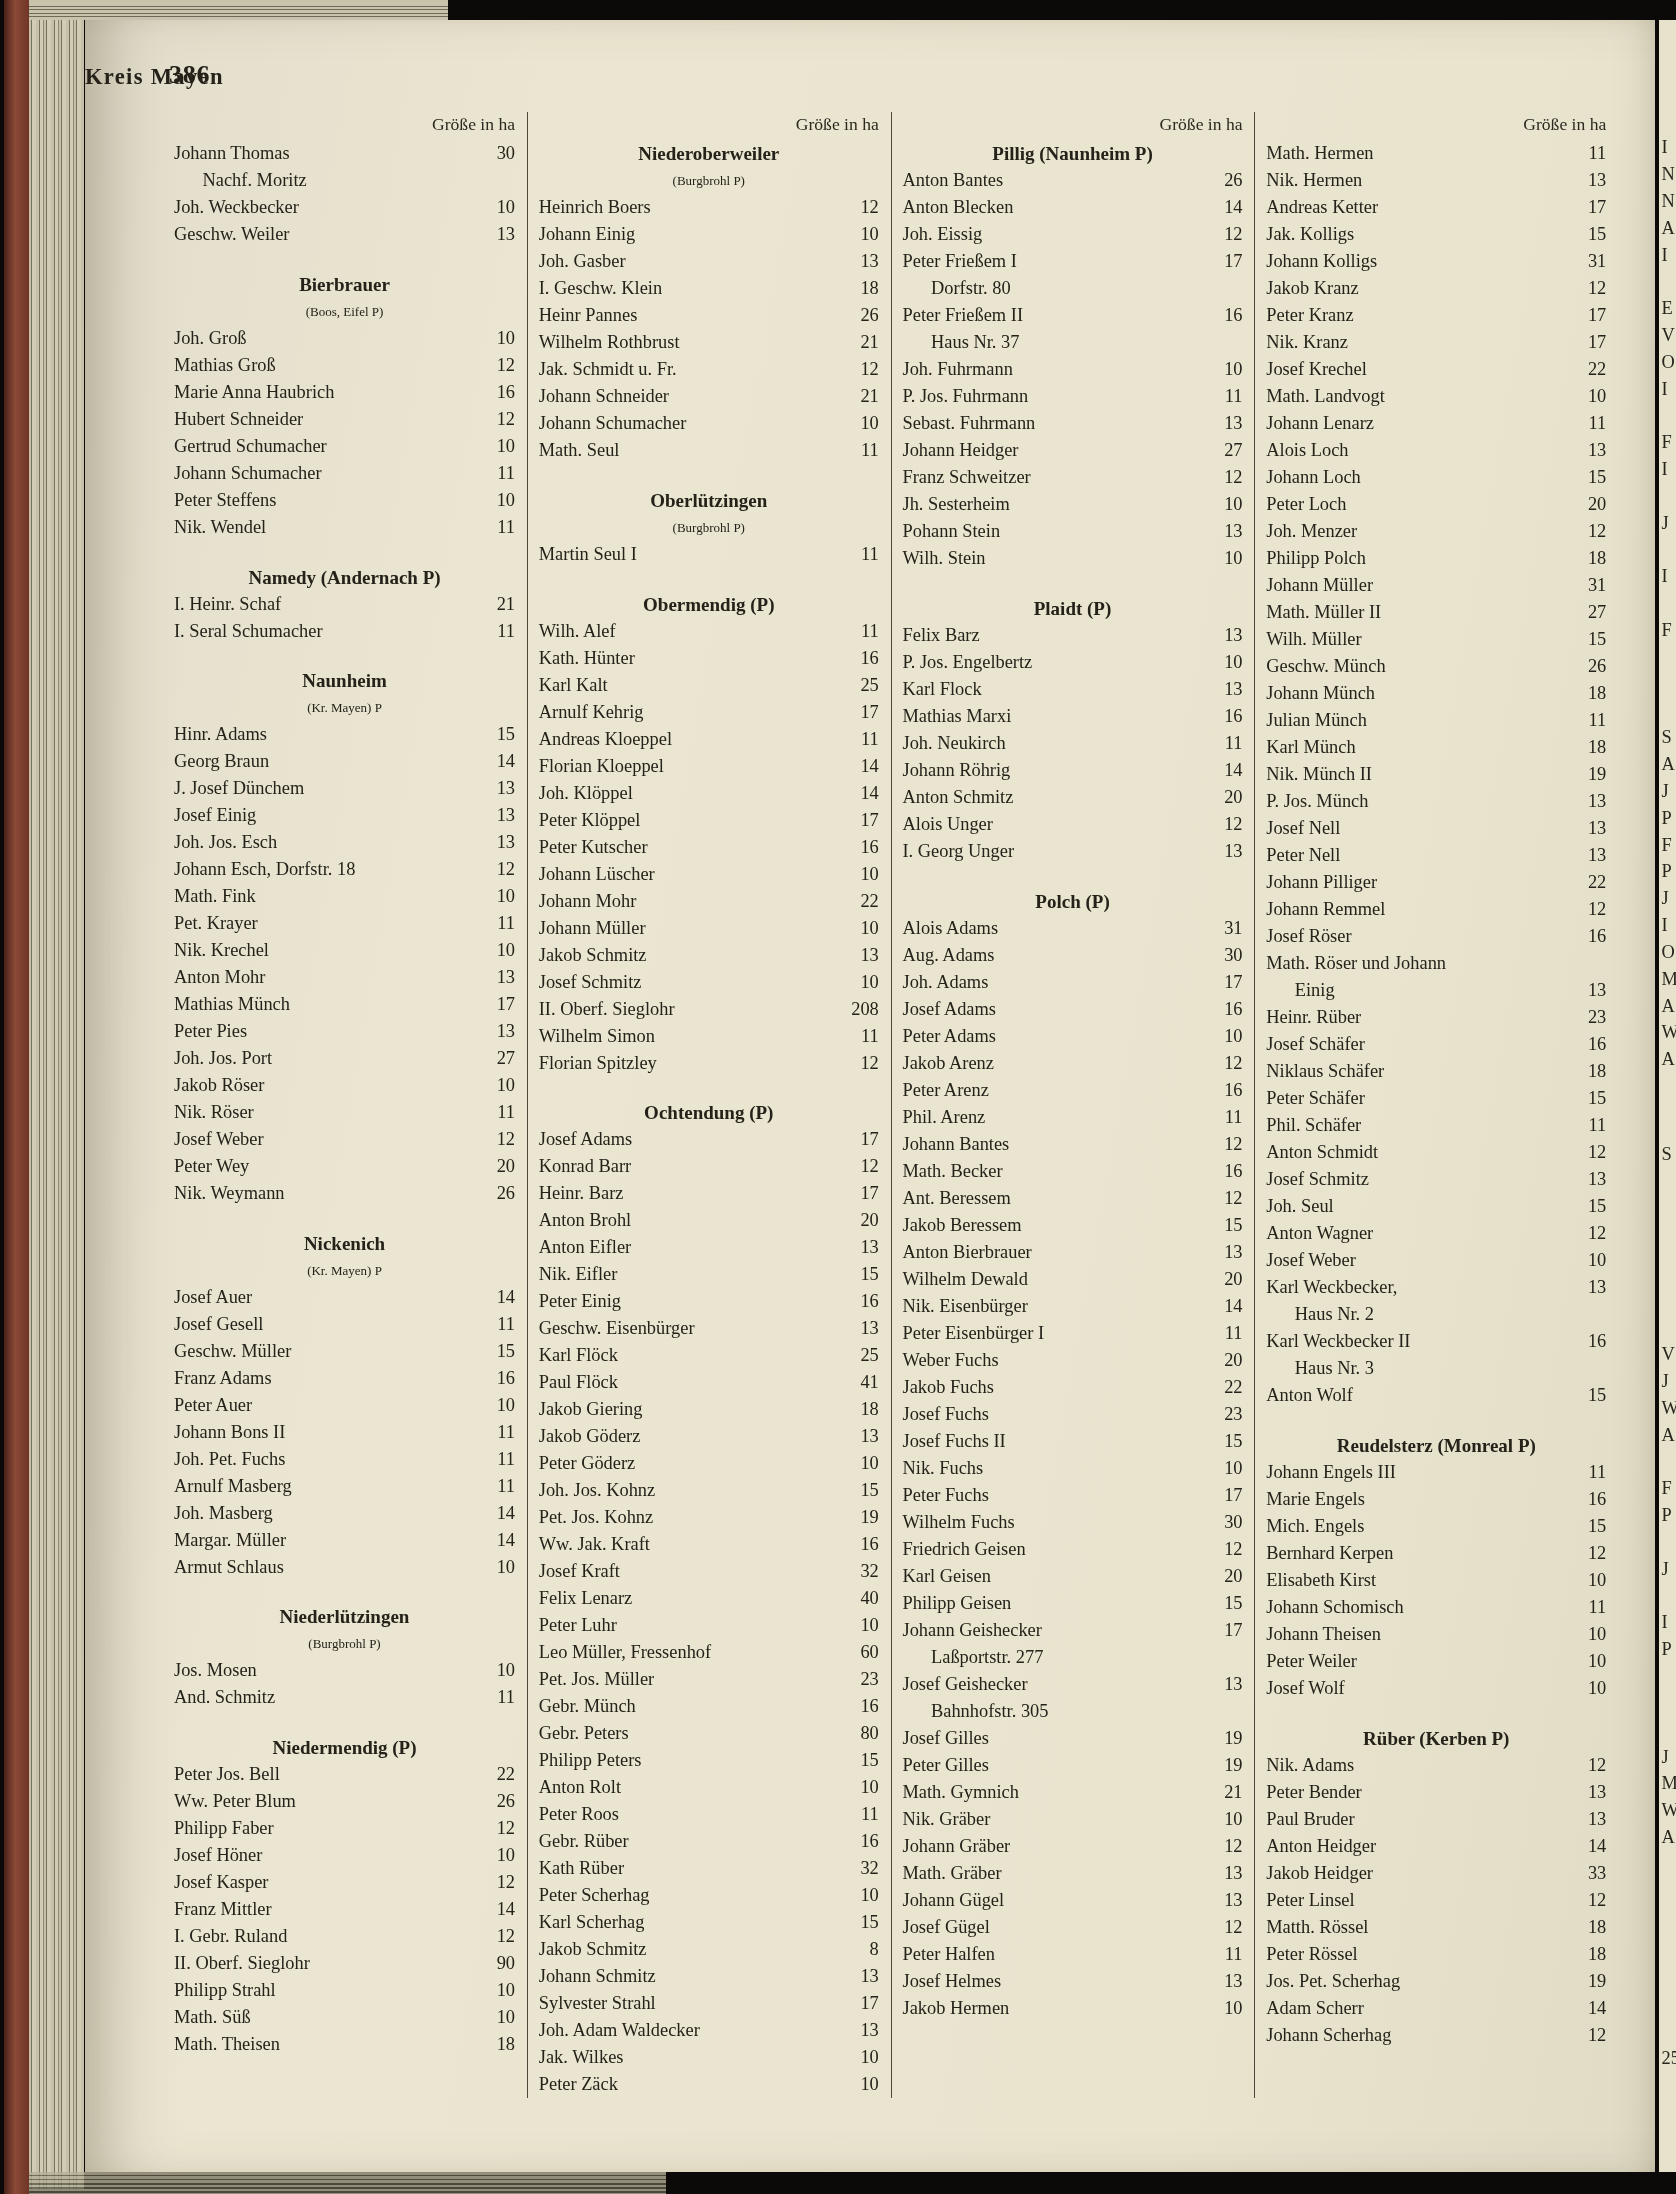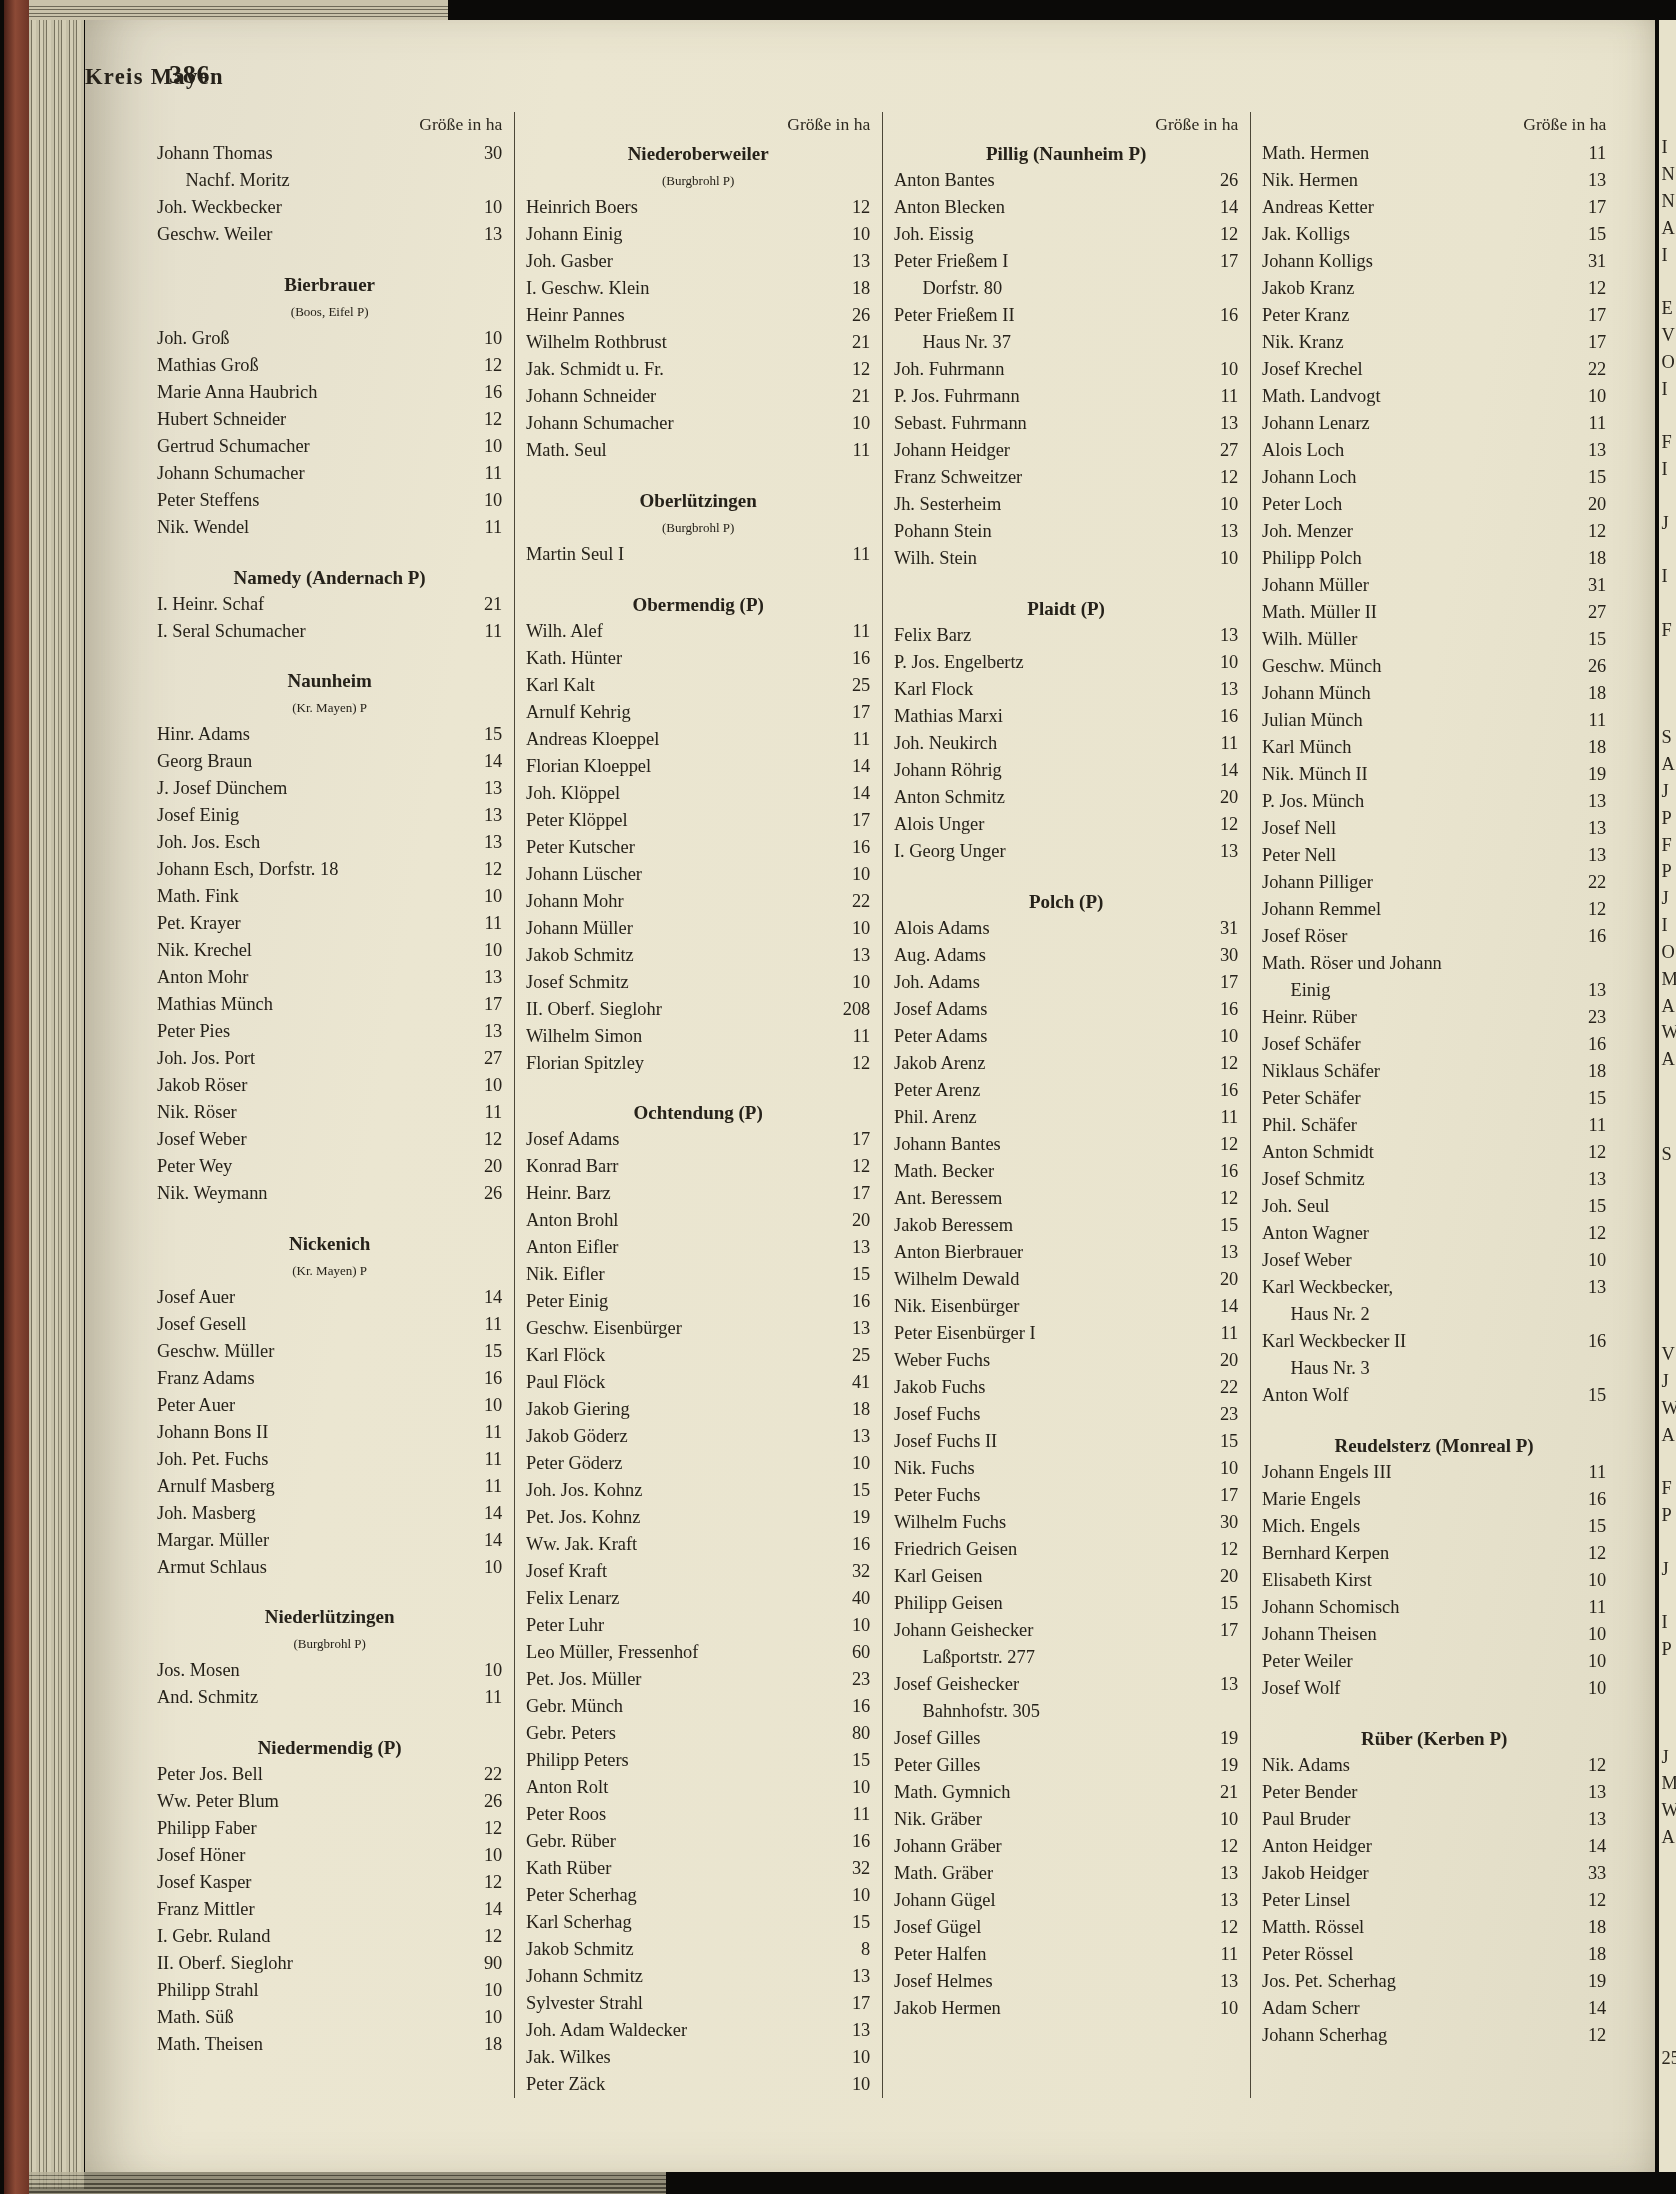--- a/index.html
+++ b/index.html
@@ -35,21 +35,21 @@
   }
   .page-number {
     position: absolute; left: 84px; top: 40px;
     font-size: 26px; font-weight: bold; letter-spacing: 0.8px;
   }
   .page-title {
     position: absolute; left: 0; top: 44px; width: 100%;
     font-size: 22.6px; font-weight: bold; letter-spacing: 1.3px;
   }
   .columns {
-    position: absolute; left: 61px; right: 37px; top: 92px;
+    position: absolute; left: 78px; right: 37px; top: 92px;
     display: grid; grid-template-columns: 1fr 1fr 1fr 1fr;
   }
   .col { padding: 0 11.7px 0 11px; }
   .col + .col { border-left: 1.7px solid #4c4738; }
   .size-header {
     text-align: right; font-size: 17.6px; line-height: 25px;
     margin-bottom: 3.4px; color: #2d2920;
   }
   .section + .section { margin-top: 22.6px; }
   .sec-title  { text-align: center; font-weight: bold; font-size: 19px; line-height: 27px; }

